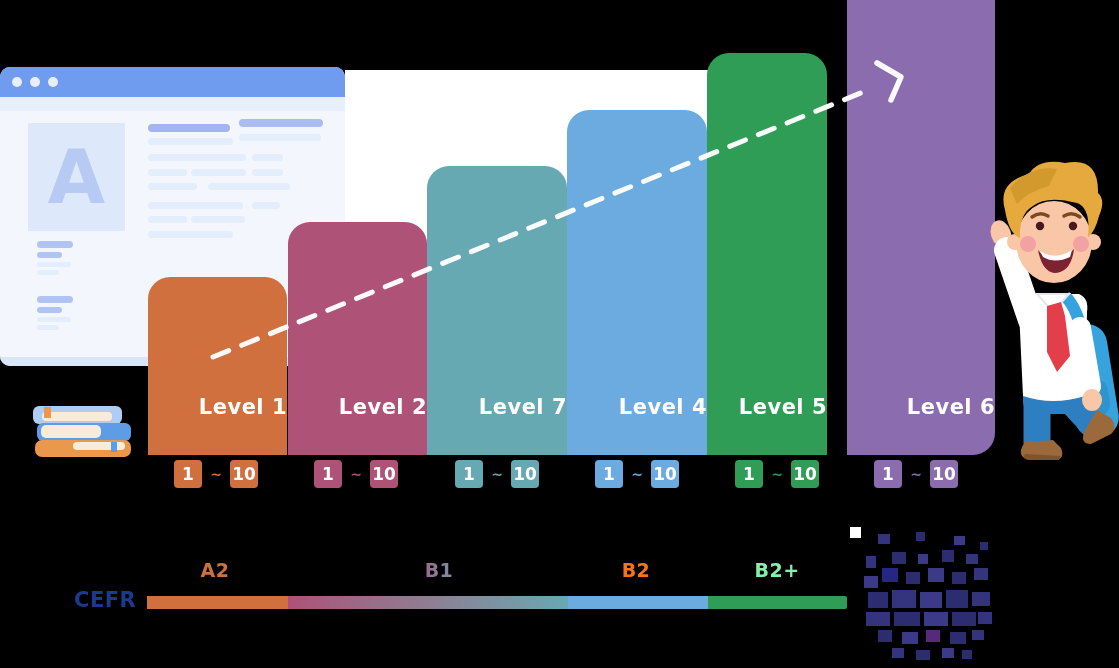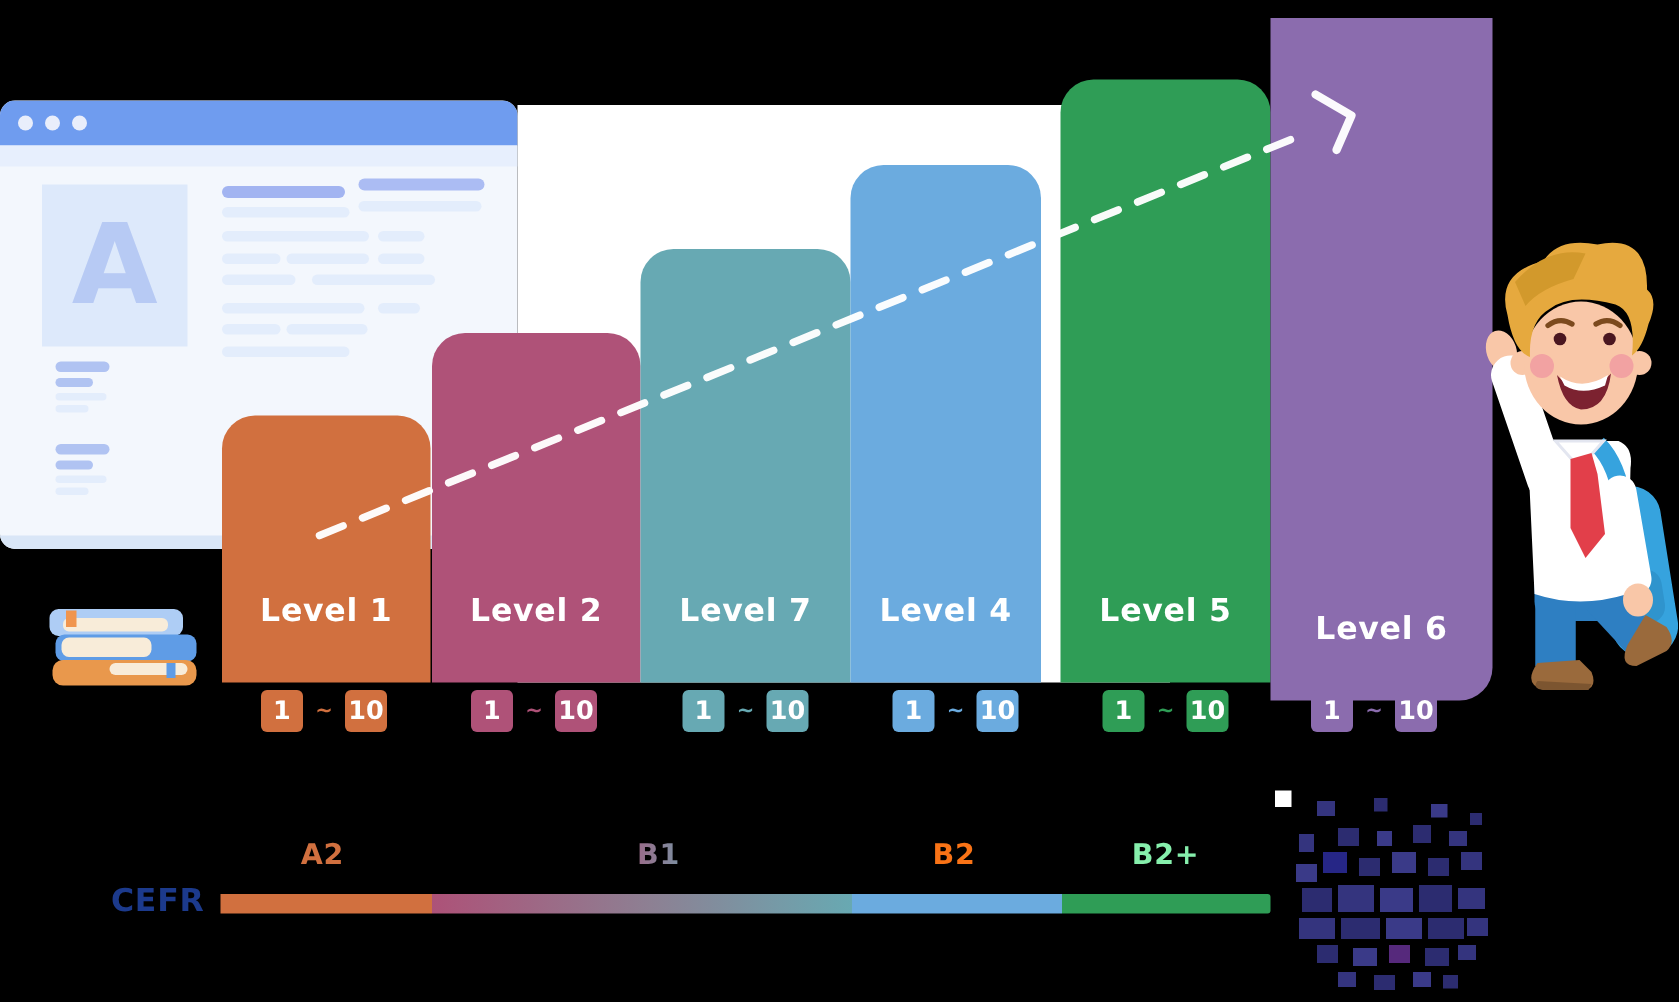--- a/index.html
+++ b/index.html
@@ -20,24 +20,24 @@
   .thumb{position:absolute;left:28px;top:56px;width:97px;height:108px;background:#dde9fb;
          display:flex;align-items:center;justify-content:center;}
   .thumb span{color:#b7caf4;font-size:74px;font-weight:bold;line-height:1;}
   .ph{position:absolute;border-radius:4px;}
 
   
   .bar{position:absolute;border-radius:22px 22px 0 0;}
   .bar-0{left:148px;top:277px;width:139px;height:178px;background:#d1703f;}
   .bar-1{left:288px;top:222px;width:139px;height:233px;background:#af5278;}
   .bar-2{left:427px;top:166px;width:140px;height:289px;background:#67a9b3;}
-  .bar-3{left:567px;top:110px;width:127px;height:345px;background:#6babdf;}
-  .bar-4{left:707px;top:53px;width:140px;height:402px;background:#2f9d56;}
-  .bar-5{left:847px;top:12px;width:148px;height:455px;background:#8b6cae;border-radius:0 0 22px 0;}
-  .bar-label{position:absolute;bottom:36px;left:0;width:100%;text-align:center;color:#fff;
+  .bar-3{left:567px;top:110px;width:140px;height:345px;background:#6babdf;}
+  .bar-4{left:707px;top:53px;width:120px;height:402px;background:#2f9d56;}
+  .bar-5{left:847px;top:0;width:148px;height:455px;background:#8b6cae;border-radius:0 0 22px 0;}
+  .bar-label{position:absolute;bottom:36px;left:0;width:100%;text-align:right;color:#fff;
              font-size:21px;font-weight:bold;letter-spacing:.5px;}
 
   
   .badge{position:absolute;top:460px;width:84px;display:flex;align-items:center;justify-content:space-between;}
   .badge-box{width:28px;height:28px;border-radius:4px;color:#fff;font-weight:bold;font-size:17px;
              display:flex;align-items:center;justify-content:center;}
   .badge-sep{font-weight:bold;font-size:14px;width:24px;text-align:center;}
   .bg0{background:#d1703f}.bg1{background:#af5278}.bg2{background:#67a9b3}
   .bg3{background:#6babdf}.bg4{background:#2f9d56}.bg5{background:#8b6cae}
   .tc0{color:#d1703f}.tc1{color:#af5278}.tc2{color:#67a9b3}

